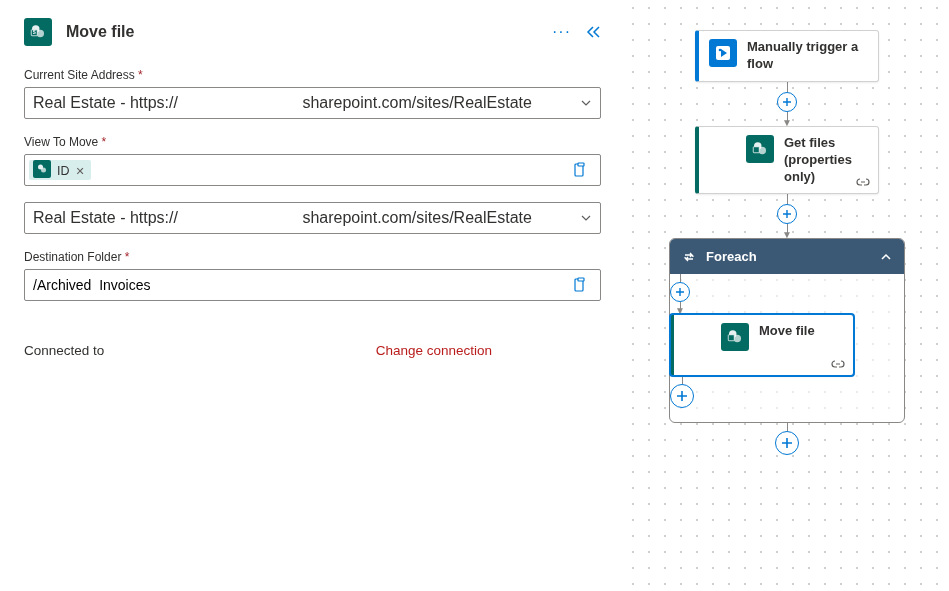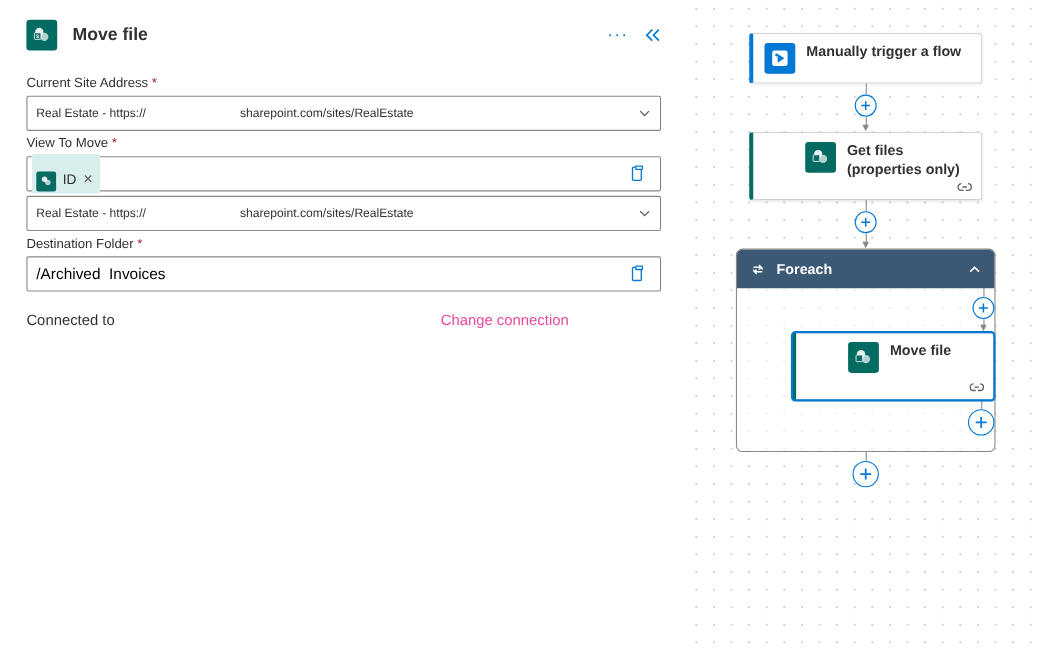--- a/index.html
+++ b/index.html
@@ -13,57 +13,57 @@
   .panel-title { font-size: 16px; font-weight: 600; color: #323130; }
   .panel-header-actions { margin-left: auto; display:flex; gap:14px; align-items:center; color:#0078d4;}
   .more-dots { letter-spacing: 1px; font-size: 16px; color:#0078d4; cursor:pointer;}
   .collapse-icon { cursor:pointer; }
 
   .tabs { display:flex; gap:26px; margin-top: 28px; border-bottom: 0; font-size:14px; color:#323130;}
   .tab { padding-bottom:10px; cursor:pointer; color:#323130; }
   .tab.active { font-weight:600; border-bottom:2px solid #323130; }
 
   .form { margin-top: 22px; display:flex; flex-direction:column; gap: 4px; }
-  .fld { }
+  .fld { margin-bottom: 12px; }
   .fld-label { font-size: 12px; color: #323130; margin-bottom: 5px; display:block;}
   .req { color:#a4262c; }
-  .select-box, .input-box { border: 1px solid #8a8886; border-radius:2px; height: 32px; display:flex; align-items:center; padding: 0 8px; font-size:11px; color:#323130; justify-content:space-between; cursor:pointer; background:#fff;}
+  .select-box, .input-box { border: 1px solid #8a8886; border-radius:2px; height: 32px; display:flex; align-items:center; padding: 0 8px; font-size:16px; color:#323130; justify-content:space-between; cursor:pointer; background:#fff;}
   .select-box .chev { color:#605e5c; }
   .token-box { border:1px solid #8a8886; border-radius:2px; height:32px; display:flex; align-items:center; padding:4px; gap:4px; background:#fff;}
-  .token { background:#d8eeed; border-radius:2px; display:flex; align-items:flex-start; padding:16px 6px 2px 4px; gap:6px; font-size:12.5px; color:#323130;}
+  .token { background:#d8eeed; border-radius:2px; display:flex; align-items:flex-end; padding:0 6px 2px 4px; gap:6px; font-size:12.5px; color:#323130;}
   .token .mini-sp { width:18px; height:18px; border-radius:2px; background:#046b63; display:flex; align-items:center; justify-content:center;}
   .token .mini-sp svg{width:12px;height:12px;}
   .token .x { color:#605e5c; cursor:pointer; font-size:11px;}
   .right-icon { margin-left:auto; width:32px; display:flex; align-items:center; justify-content:center;}
   .right-icon svg { stroke:#0078d4; }
 
   .conn-row { display:flex; align-items:center; margin-top:10px; font-size:13.5px; color:#323130;}
-  .conn-row .link { color:#ec4899; cursor:pointer; margin-left:auto; margin-right:84px;}
+  .conn-row .link { color:#b91c1c; cursor:pointer; margin-left:auto; margin-right:109px;}
 
   
   .canvas { flex:1; position:relative; background-image: radial-gradient(#d0d0d0 1px, transparent 1px); background-size: 16px 16px; background-position: 0px 0px; padding-top:30px;}
   .flow-col { display:flex; flex-direction:column; align-items:center; gap:0;}
-  .node { width:212px; border:1px solid #d1d1d1; border-left: 4px solid; background:#fff; border-radius:3px; display:flex; align-items:flex-start; padding:8px 10px; gap:10px; box-shadow: 0 1px 2px rgba(0,0,0,0.08); position:relative;}
+  .node { width:184px; border:1px solid #d1d1d1; border-left: 4px solid; background:#fff; border-radius:3px; display:flex; align-items:flex-start; padding:8px 10px; gap:10px; box-shadow: 0 1px 2px rgba(0,0,0,0.08); position:relative;}
   .node-icon { width:28px; height:28px; border-radius:3px; display:flex; align-items:center; justify-content:center; flex-shrink:0;}
   .node-title { font-size:13px; font-weight:600; color:#323130; line-height:1.3; }
   .node.trigger { border-left-color:#0078d4; }
   .node.trigger .node-icon{ background:#0078d4; }
   .node.sharepoint { border-left-color:#046b63; min-height:62px;padding-left:47px; }
   .node.sharepoint .node-icon{ background:#046b63; }
   .node .link-badge { position:absolute; bottom:6px; right:8px; }
   .link-badge svg{ stroke:#605e5c; }
 
   .arrow-sec { display:flex; flex-direction:column; align-items:center; }
   .vline { width:1px; height:10px; background:#8a8886;}
   .plus-btn { width:20px; height:20px; border:1px solid #0078d4; border-radius:50%; display:flex; align-items:center; justify-content:center; background:#fff; cursor:pointer;}
   .plus-btn svg { stroke:#0078d4; }
   .plus-btn.big {width:24px;height:24px;}
   .arr-head { color:#8a8886; font-size:10px; line-height:6px; margin-top:-2px;}
 
-  .foreach-box { width:236px; border:1px solid #8a8886; border-radius:6px; padding:0 0 14px 0; display:flex; flex-direction:column; align-items:flex-end; background:rgba(255,255,255,0.55);}
+  .foreach-box { width:236px; border:1px solid #8a8886; border-radius:6px; padding:0 0 14px 0; display:flex; flex-direction:column; align-items:flex-start; background:rgba(255,255,255,0.55);}
   .foreach-header { background:#3b5875; color:#fff; width:100%; border-radius:5px 5px 0 0; padding:10px 12px; display:flex; align-items:center; gap:10px; font-size:13px; font-weight:600;}
   .foreach-header .chev-up { margin-left:auto; cursor:pointer;}
   .node.selected { outline:2px solid #0078d4; outline-offset:-1px;}
   .inner-node { width: 184px; margin-top:0; min-height:62px;}
 
   svg { display:block; }
 </style>
 </head>
 <body>
 

